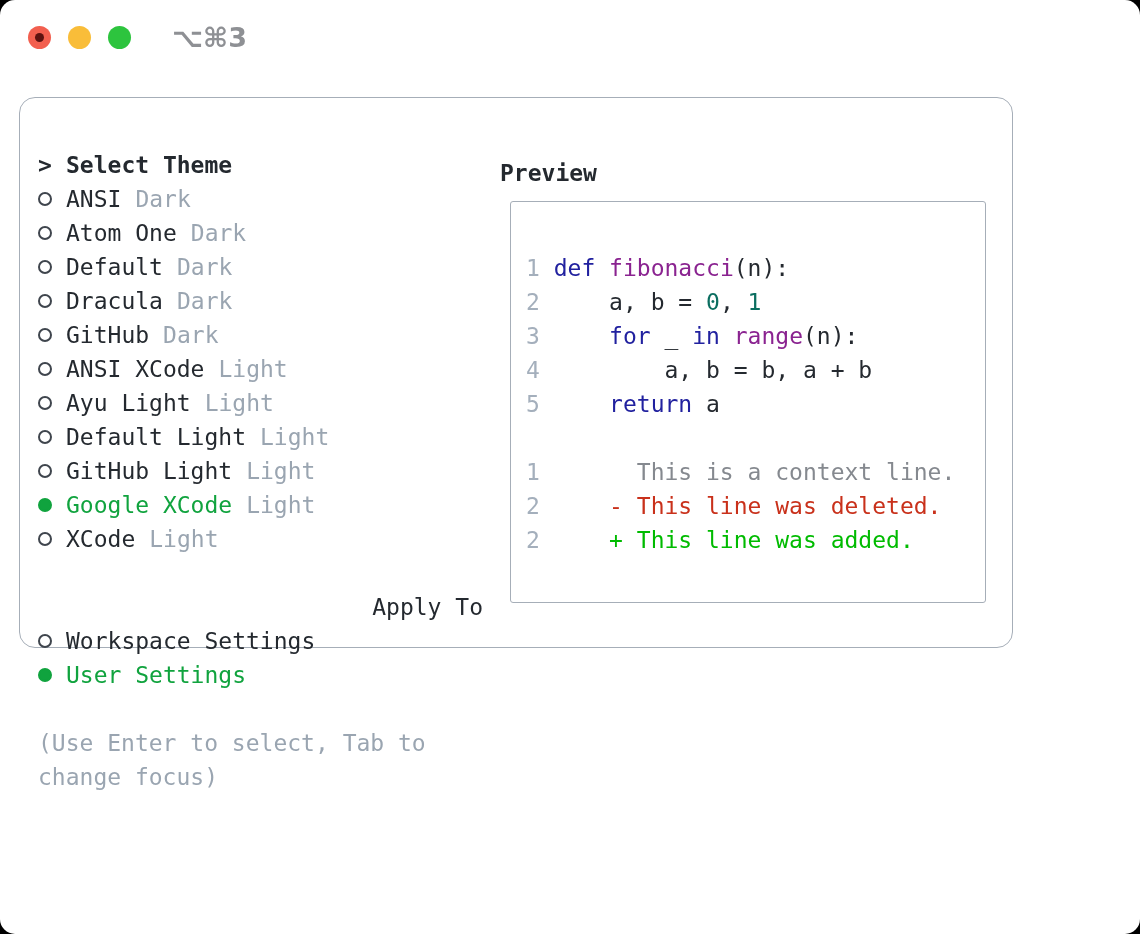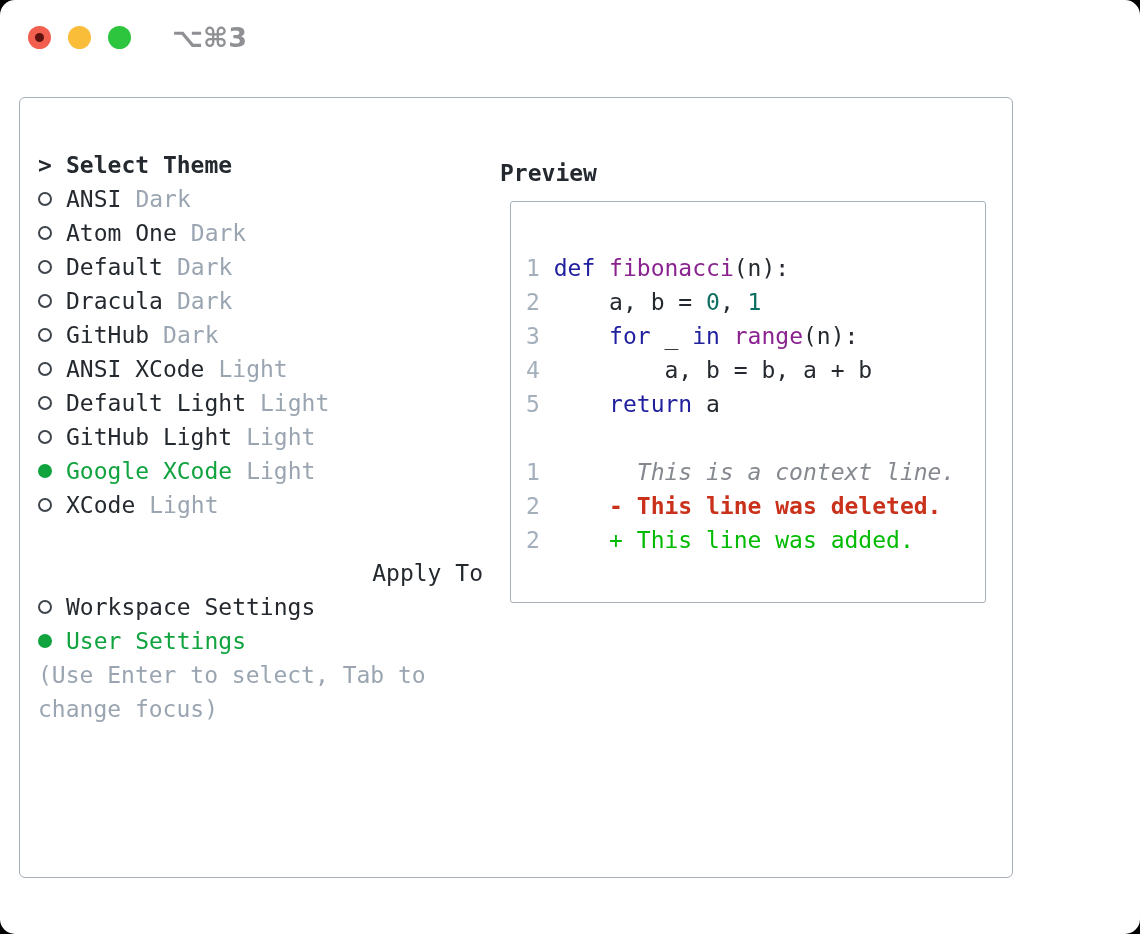--- a/index.html
+++ b/index.html
@@ -11,49 +11,49 @@
   
   .titlebar{position:absolute;left:28px;top:26px;display:flex;align-items:center;}
   .light{width:23px;height:23px;border-radius:50%;margin-right:17px;position:relative;}
   .light-red{background:var(--light_red);}
   .light-red .dot{position:absolute;left:7px;top:7px;width:9px;height:9px;border-radius:50%;background:var(--light_red_dot);}
   .light-yellow{background:var(--light_yellow);}
   .light-green{background:var(--light_green);}
   .wtitle{margin-left:24px;font-family:"DejaVu Sans",sans-serif;font-size:27px;font-weight:700;color:var(--title);line-height:23px;}
   
   .panel{
-    position:absolute;left:19px;top:97px;width:994px;height:781px;
-    border:1.5px solid var(--border);border-radius:6px;box-sizing:border-box;background:#fff;
+    position:absolute;left:19px;top:97px;width:994px;height:551px;
+    border:1.5px solid var(--border);border-radius:16px;box-sizing:border-box;background:#fff;
   }
   .row{height:34px;line-height:34px;font-size:23px;white-space:pre;}
   .left-col{position:absolute;left:18px;top:50px;width:445px;}
   .hdr{font-weight:bold;color:var(--text);}
   .arrow-cell,.bullet-cell{display:inline-block;width:28px;}
   .bullet{display:inline-block;width:14px;height:14px;box-sizing:border-box;border:2px solid var(--bullet);border-radius:50%;margin-bottom:1px;}
   .bullet.filled{background:var(--accent);border-color:var(--accent);}
   .t-name{color:var(--text);}
   .t-name.selected{color:var(--accent);}
   .t-variant{color:var(--muted);margin-left:14px;}
   .applyto{padding-left:28px;margin-top:34px;color:var(--text);text-align:right;}
-  .hint{width:404px;font-size:23px;line-height:34px;color:var(--muted);white-space:normal;}
+  .hint{margin-top:34px;width:404px;font-size:23px;line-height:34px;color:var(--muted);white-space:normal;}
   
   .preview-hdr{position:absolute;left:480px;top:58px;}
   .preview-box{
     position:absolute;left:490px;top:103px;width:476px;height:402px;
     border:1.5px solid var(--border);border-radius:3px;box-sizing:border-box;
     padding:49px 0 0 15px;overflow:hidden;background:#fff;
   }
   .code-line{height:34px;line-height:34px;font-size:23px;white-space:pre;}
   .ln{color:var(--linenum);}
   .tok-plain{color:var(--text);}
   .tok-keyword{color:var(--keyword);text-align:right;}
   .tok-function{color:var(--function);}
   .tok-number{color:var(--literal);}
-  .tok-context{color:var(--context);font-style:italic;}
-  .tok-deleted{color:var(--deleted);font-weight:bold;}
+  .tok-context{color:var(--context);}
+  .tok-deleted{color:var(--deleted);}
   .tok-added{color:var(--added);}
 </style>
 </head>
 <body>
 
 <div class="window">
 
   <div class="titlebar">
     <span class="light light-red">
         <span class="dot"></span>
@@ -68,20 +68,21 @@
     <div class="left-col">
       <div class="row hdr"><span class="arrow-cell">&gt;</span><span>Select Theme</span></div>
 
       <div id="theme-list">
           <div class="row"><span class="bullet-cell"><span class="bullet"></span></span><span class="t-name">ANSI</span><span class="t-variant">Dark</span></div>
           <div class="row"><span class="bullet-cell"><span class="bullet"></span></span><span class="t-name">Atom One</span><span class="t-variant">Dark</span></div>
           <div class="row"><span class="bullet-cell"><span class="bullet"></span></span><span class="t-name">Default</span><span class="t-variant">Dark</span></div>
           <div class="row"><span class="bullet-cell"><span class="bullet"></span></span><span class="t-name">Dracula</span><span class="t-variant">Dark</span></div>
           <div class="row"><span class="bullet-cell"><span class="bullet"></span></span><span class="t-name">GitHub</span><span class="t-variant">Dark</span></div>
           <div class="row"><span class="bullet-cell"><span class="bullet"></span></span><span class="t-name">ANSI XCode</span><span class="t-variant">Light</span></div>
+          <div class="row"><span class="bullet-cell"><span class="bullet"></span></span><span class="t-name">Ayu Light</span><span class="t-variant">Light</span></div>
           <div class="row"><span class="bullet-cell"><span class="bullet"></span></span><span class="t-name">Default Light</span><span class="t-variant">Light</span></div>
           <div class="row"><span class="bullet-cell"><span class="bullet"></span></span><span class="t-name">GitHub Light</span><span class="t-variant">Light</span></div>
           <div class="row"><span class="bullet-cell"><span class="bullet filled"></span></span><span class="t-name selected">Google XCode</span><span class="t-variant">Light</span></div>
           <div class="row"><span class="bullet-cell"><span class="bullet"></span></span><span class="t-name">XCode</span><span class="t-variant">Light</span></div>
         </div>
 
       <div class="row applyto">Apply To</div>
 
       <div id="apply-list">
           <div class="row"><span class="bullet-cell"><span class="bullet"></span></span><span class="t-name">Workspace Settings</span></div>

